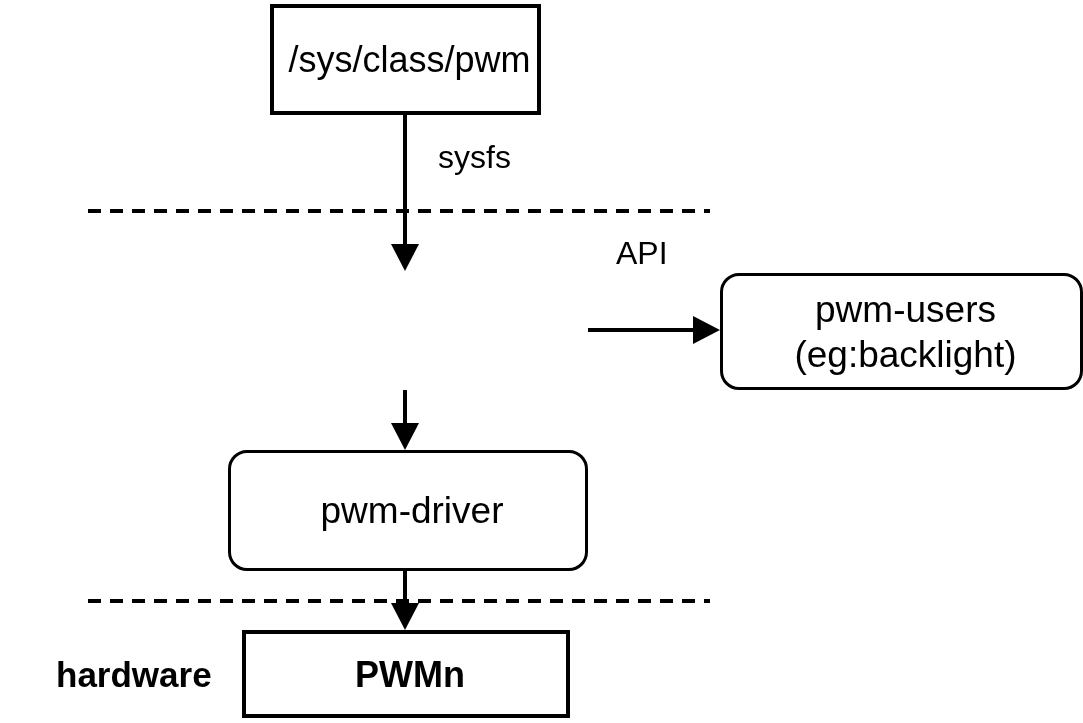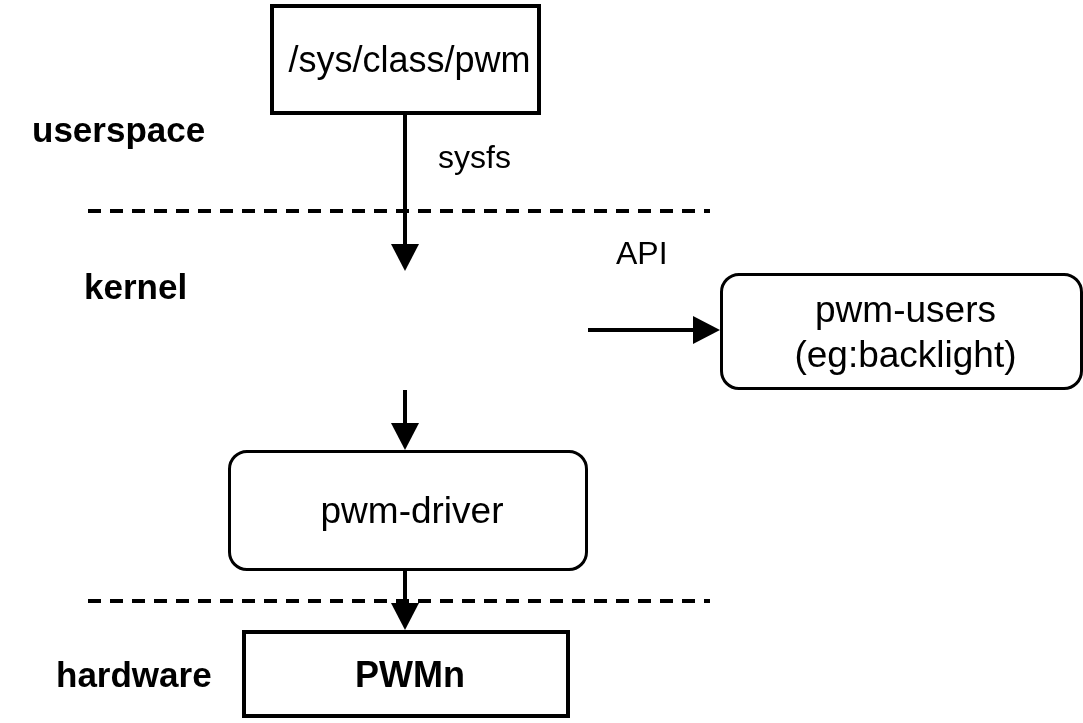--- a/index.html
+++ b/index.html
@@ -89,22 +89,20 @@
       <line x1="405" y1="390" x2="405" y2="427" stroke="#000000" stroke-width="4"></line>
       <polygon points="391,423 419,423 405,450" fill="#000000"></polygon>
     </g>
 
     <g>
       <line x1="405" y1="570" x2="405" y2="607" stroke="#000000" stroke-width="4"></line>
       <polygon points="391,603 419,603 405,630" fill="#000000"></polygon>
     </g>
   </svg>
 
-  <div class="layer-label" id="label-userspace">userspace</div>
-  <div class="layer-label" id="label-kernel">kernel</div>
   <div class="layer-label" id="label-hardware">hardware</div>
 
   <div class="edge-label" id="label-sysfs">sysfs</div>
   <div class="edge-label" id="label-api">API</div>
 
   <div class="node sharp" id="node-sys">
     <span>/sys/class/pwm</span>
   </div>
 
 

